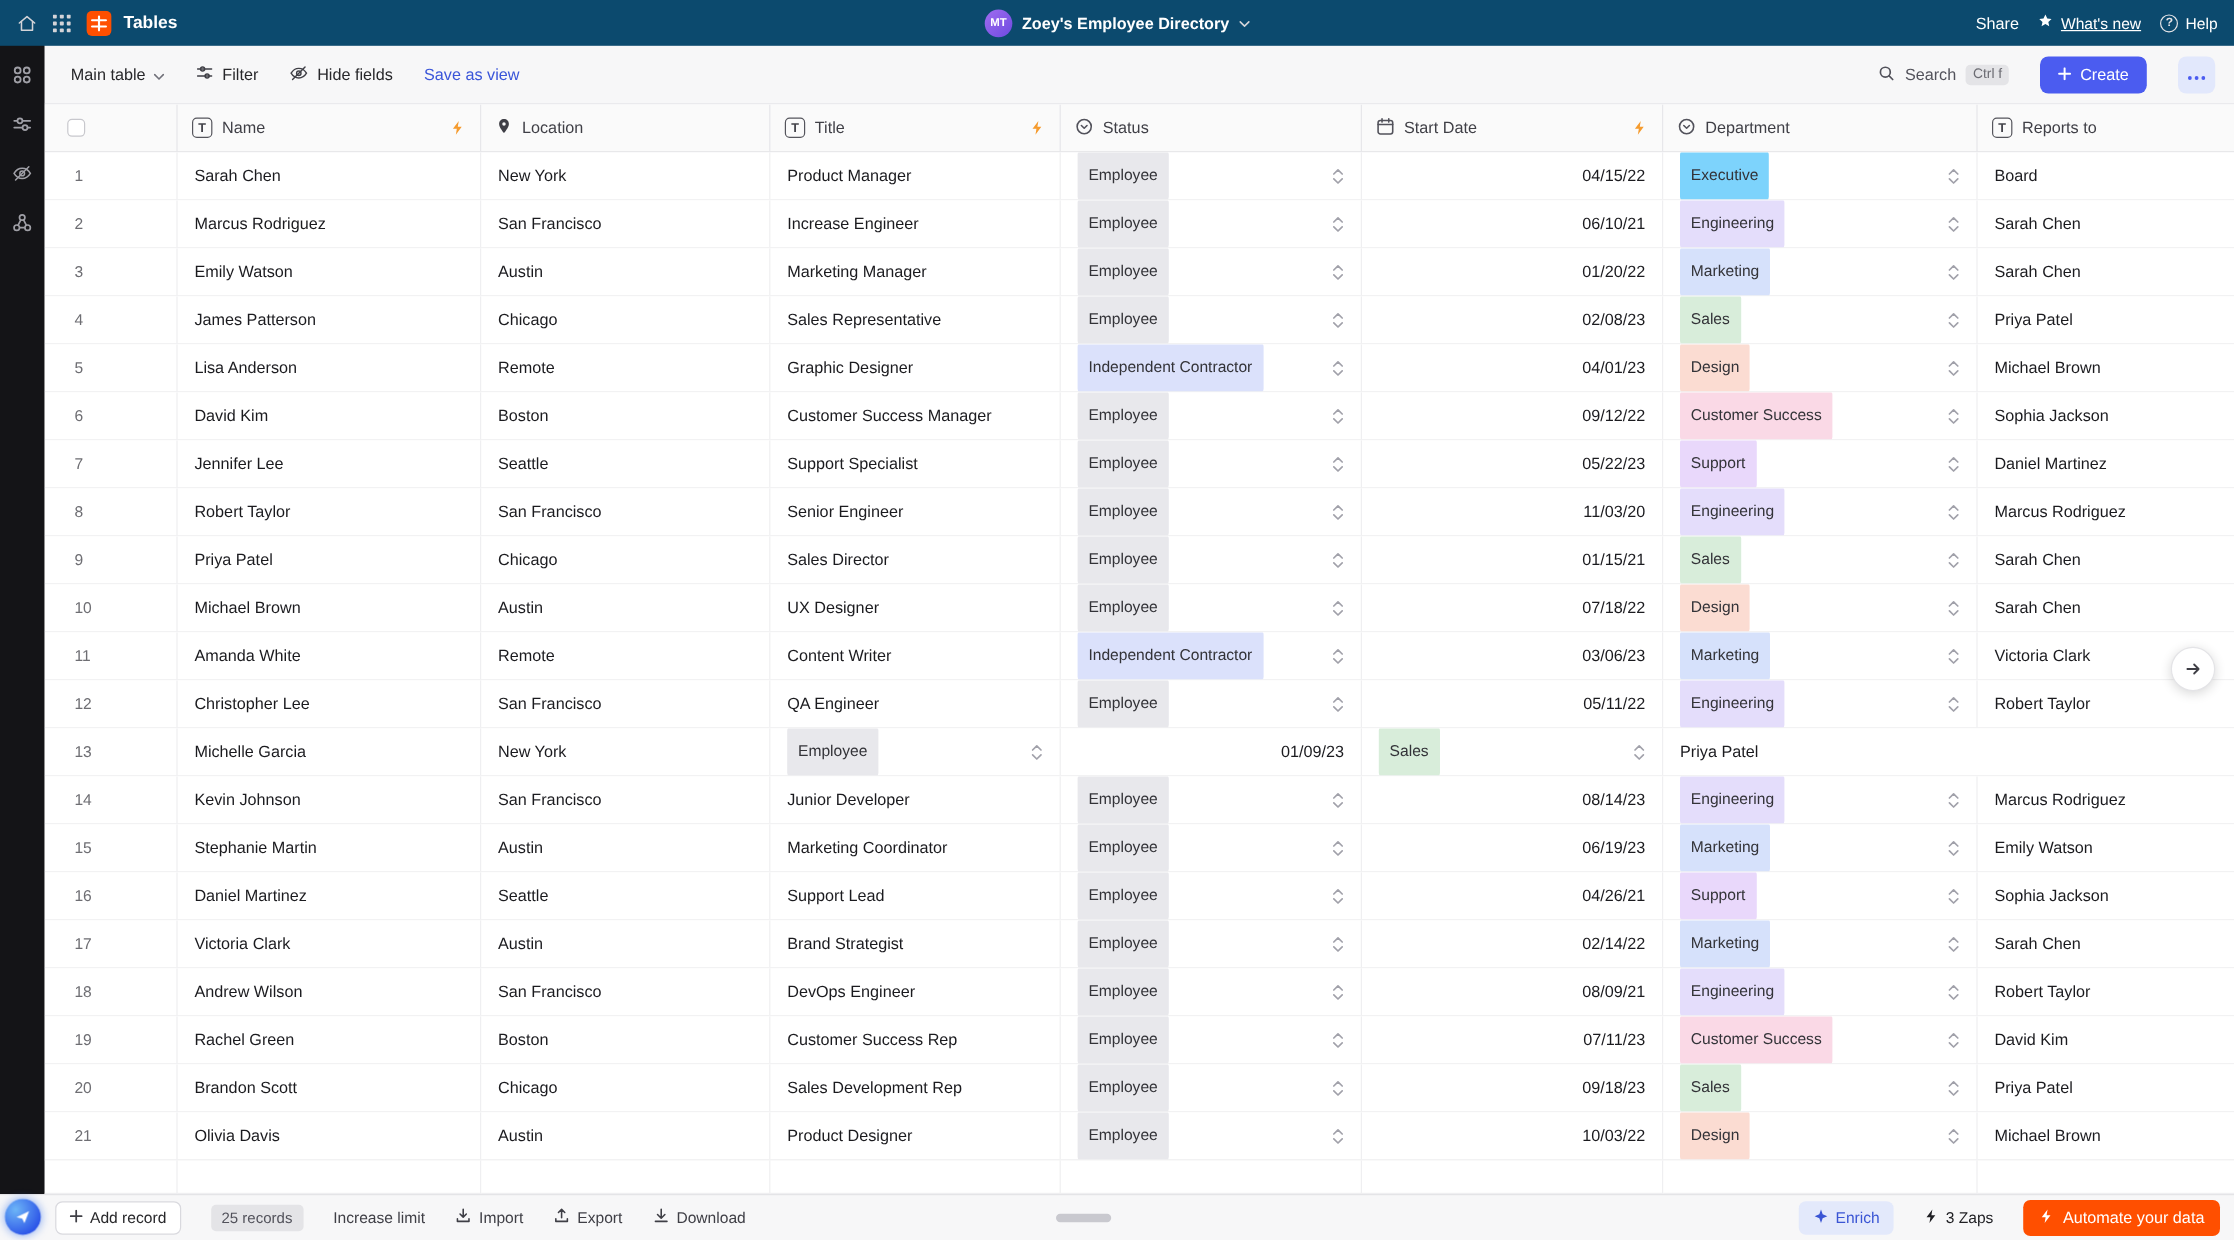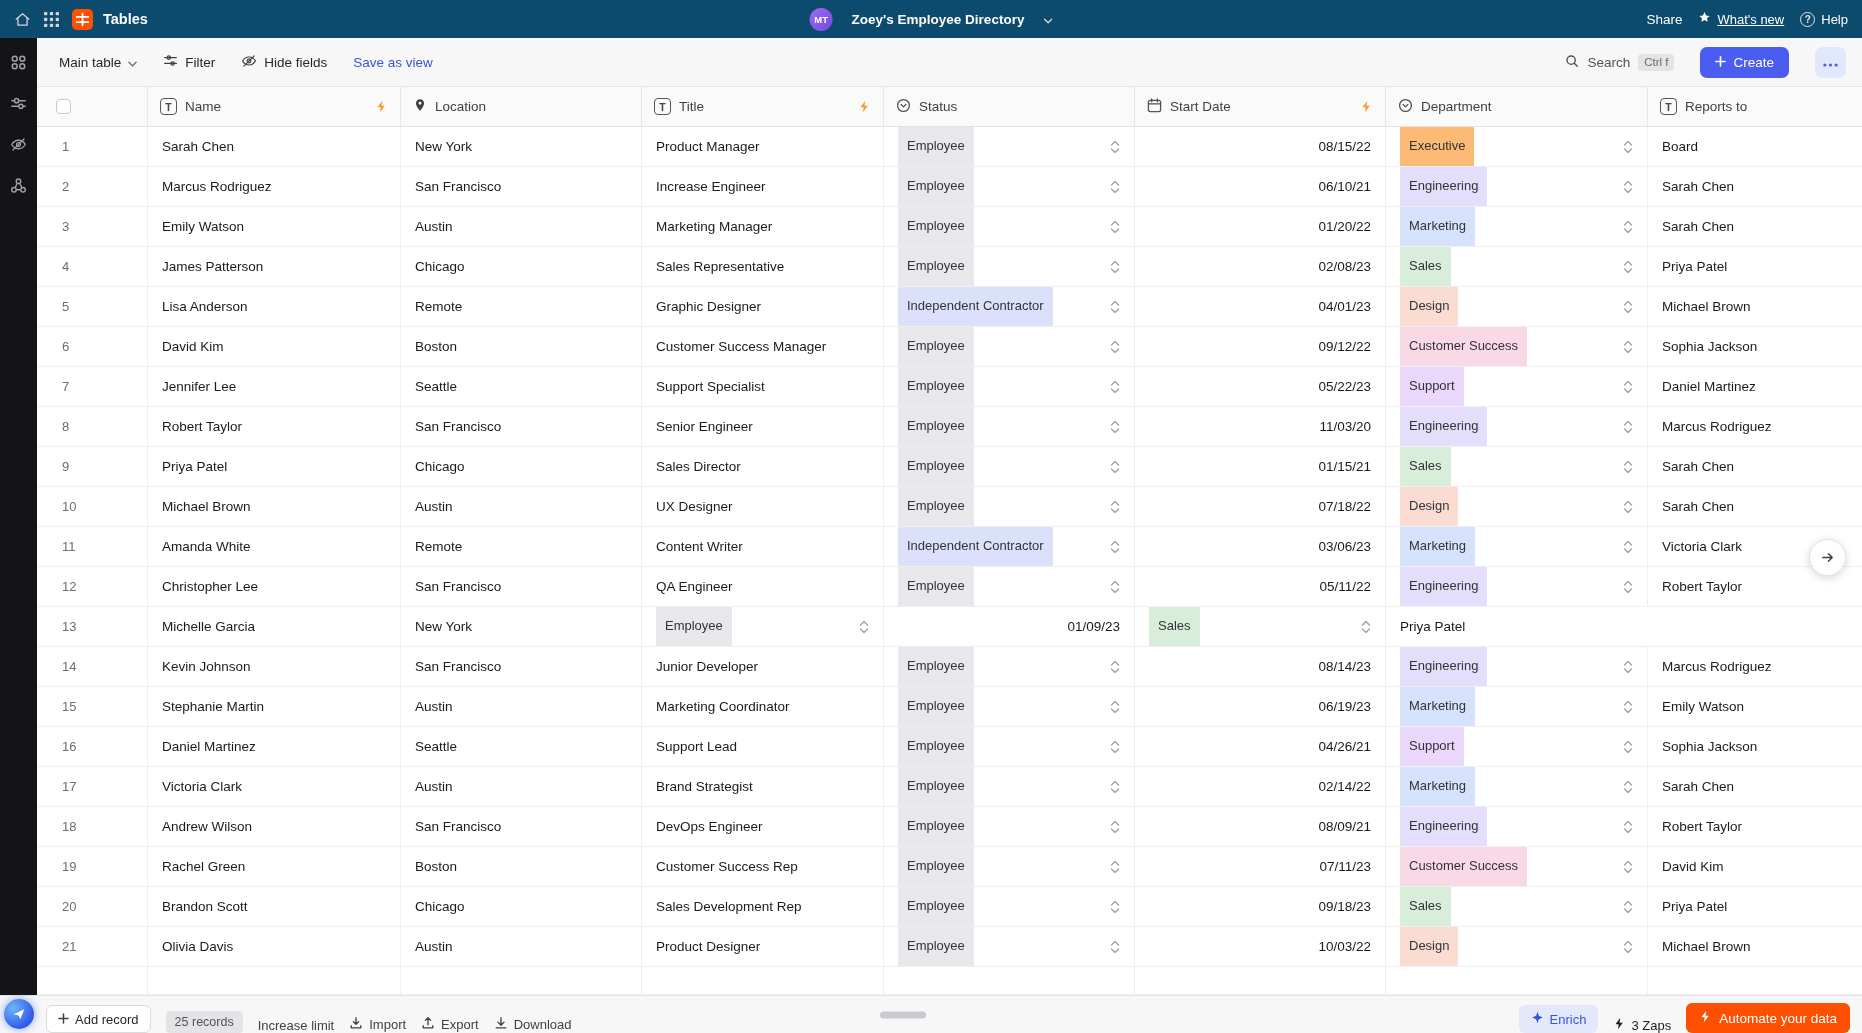--- a/index.html
+++ b/index.html
@@ -7,21 +7,21 @@
               font-family:"Liberation Sans", sans-serif; color:#18181b; }
 
   
   .topbar { position:fixed; top:0; left:0; width:1862px; height:38px; background:#0c4a6e;
             display:flex; align-items:center; justify-content:space-between; z-index:40; padding:0 14px; }
   .tb-left, .tb-right { display:flex; align-items:center; gap:16px; }
   .tb-left { gap:13px; }
   .tb-icon { display:inline-flex; align-items:center; cursor:pointer; }
   .app-name { color:#fff; font-size:14.5px; font-weight:700; margin-left:-3px; }
   .tb-center { position:absolute; left:50%; top:0; height:38px; transform:translateX(-50%);
-               display:flex; align-items:center; gap:19px; cursor:pointer; }
+               display:flex; align-items:center; gap:8px; cursor:pointer; }
   .avatar { width:23px; height:23px; border-radius:50%; background:linear-gradient(135deg,#a06cf0,#6d4ae0);
             color:#fff; font-size:9.5px; font-weight:700; display:flex; align-items:center; justify-content:center; }
   .ws-title { color:#fff; font-size:13.5px; font-weight:600; }
   .tb-share { background:none; border:none; color:#fff; font-size:13.5px; font-family:inherit; cursor:pointer; }
   .tb-link { display:inline-flex; align-items:center; gap:6px; color:#fff; font-size:13px; cursor:pointer; }
   .tb-link .lbl { text-decoration:underline; }
   .help-circ { width:15px; height:15px; border:1.5px solid #e4e4e7; border-radius:50%; color:#e4e4e7;
                font-size:10px; font-weight:700; display:inline-flex; align-items:center; justify-content:center; }
 
   
@@ -69,21 +69,21 @@
   .cell.sel { justify-content:space-between; gap:8px; }
   .badge { display:inline-block; padding:14px 9px; border-radius:4px; font-size:13px; color:#333338; line-height:1.15; }
   .empty-row { height:28px; }
   .empty-row .cell { height:28px; border-bottom:1px solid #efeff1; }
   .scroll-right-btn { position:absolute; right:16px; top:452px; width:37px; height:37px; border-radius:50%;
                       background:#fff; border:1px solid #e4e4e7; box-shadow:0 2px 10px rgba(0,0,0,.16);
                       display:flex; align-items:center; justify-content:center; cursor:pointer; z-index:5; }
 
   
   .bottombar { position:fixed; left:0; right:0; bottom:0; height:38px; background:#f7f7f8;
-               border-top:1px solid #e4e4e7; display:flex; align-items:flex-end; gap:15px;
+               border-top:1px solid #e4e4e7; display:flex; align-items:center; gap:25px;
                padding:0 12px 0 46px; z-index:35; }
   .btn-add { display:inline-flex; align-items:center; gap:6px; background:#fff; border:1px solid #d9d9de;
              border-radius:6px; height:28px; padding:0 11px; font-family:inherit; font-size:13px; color:#27272a; cursor:pointer; }
   .pill-count { background:#e4e4e7; color:#52525b; font-size:12.5px; padding:4px 9px; border-radius:4px; font-weight:500; }
   .bb-link { font-size:13px; color:#3f3f46; cursor:pointer; }
   .bb-item { display:inline-flex; align-items:center; gap:6px; font-size:13px; color:#3f3f46; cursor:pointer; }
   .bottombar .spacer { flex:1; }
   .drag-pill { position:absolute; left:48.5%; top:50%; transform:translate(-50%,-50%);
                width:46px; height:7px; border-radius:4px; background:#c9c9cf; cursor:grab; }
   .btn-enrich { display:inline-flex; align-items:center; gap:6px; background:#e3e9fb; color:#3a55d4; border:none;
@@ -312,23 +312,23 @@
           <div class="cell">Product Manager</div>
           <div class="cell sel">
             <span class="badge" style="background:#e8e8ec">Employee</span>
             <span class="sel-chev" style="display:inline-flex;flex:0 0 auto;">
               <svg viewBox="0 0 10 16" width="10" height="16" fill="none" stroke="#a1a1aa" stroke-width="1.4" stroke-linecap="round" stroke-linejoin="round">
                 <path d="M1.5 6 5 2.5 8.5 6"></path>
                 <path d="M1.5 10 5 13.5 8.5 10"></path>
               </svg>
             </span>
           </div>
-          <div class="cell datec">08/15/22</div>
-          <div class="cell sel">
-            <span class="badge" style="background:#fdba74">Executive</span>
+          <div class="cell datec">04/15/22</div>
+          <div class="cell sel">
+            <span class="badge" style="background:#7dd3fc">Executive</span>
             <span class="sel-chev" style="display:inline-flex;flex:0 0 auto;">
               <svg viewBox="0 0 10 16" width="10" height="16" fill="none" stroke="#a1a1aa" stroke-width="1.4" stroke-linecap="round" stroke-linejoin="round">
                 <path d="M1.5 6 5 2.5 8.5 6"></path>
                 <path d="M1.5 10 5 13.5 8.5 10"></path>
               </svg>
             </span>
           </div>
           <div class="cell last">Board</div>
         </div>
         <div class="grid-row trow">

